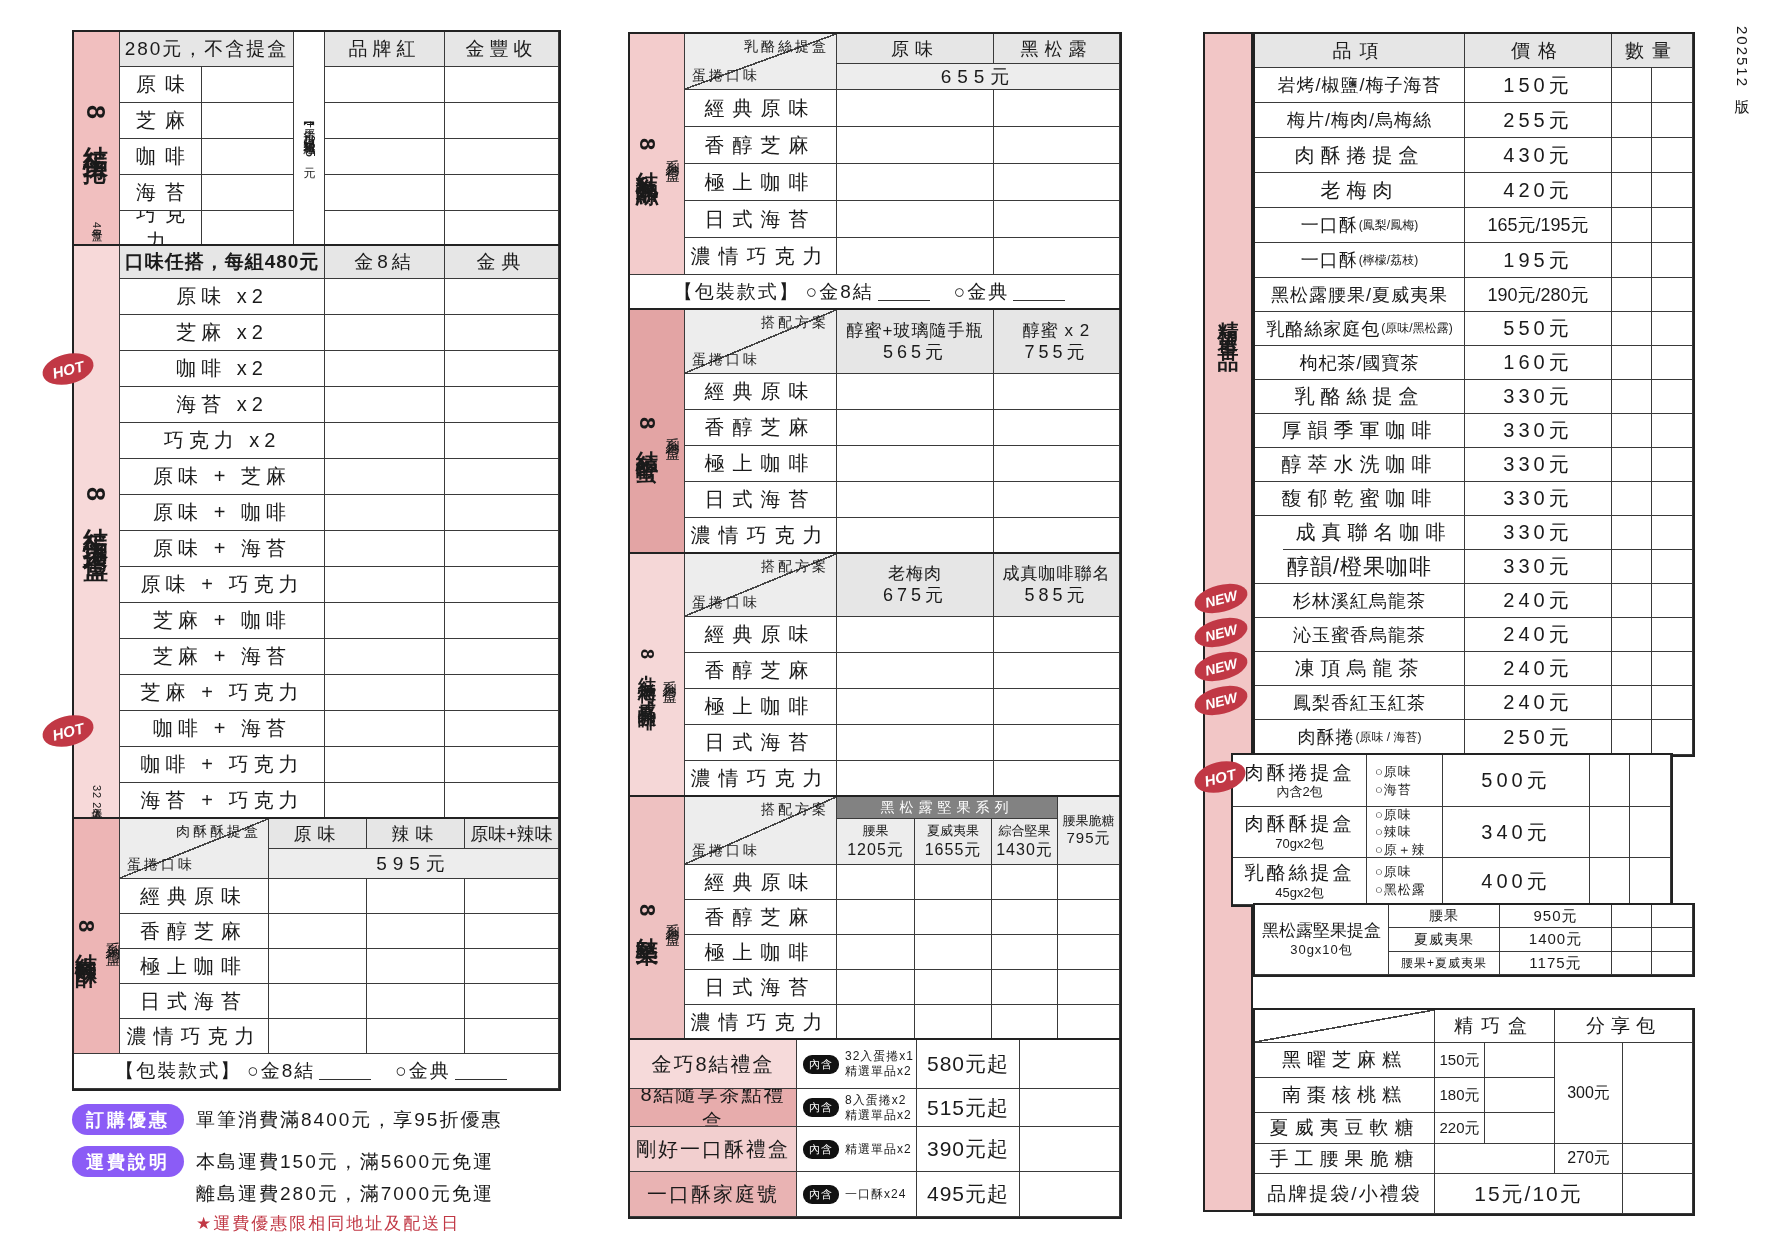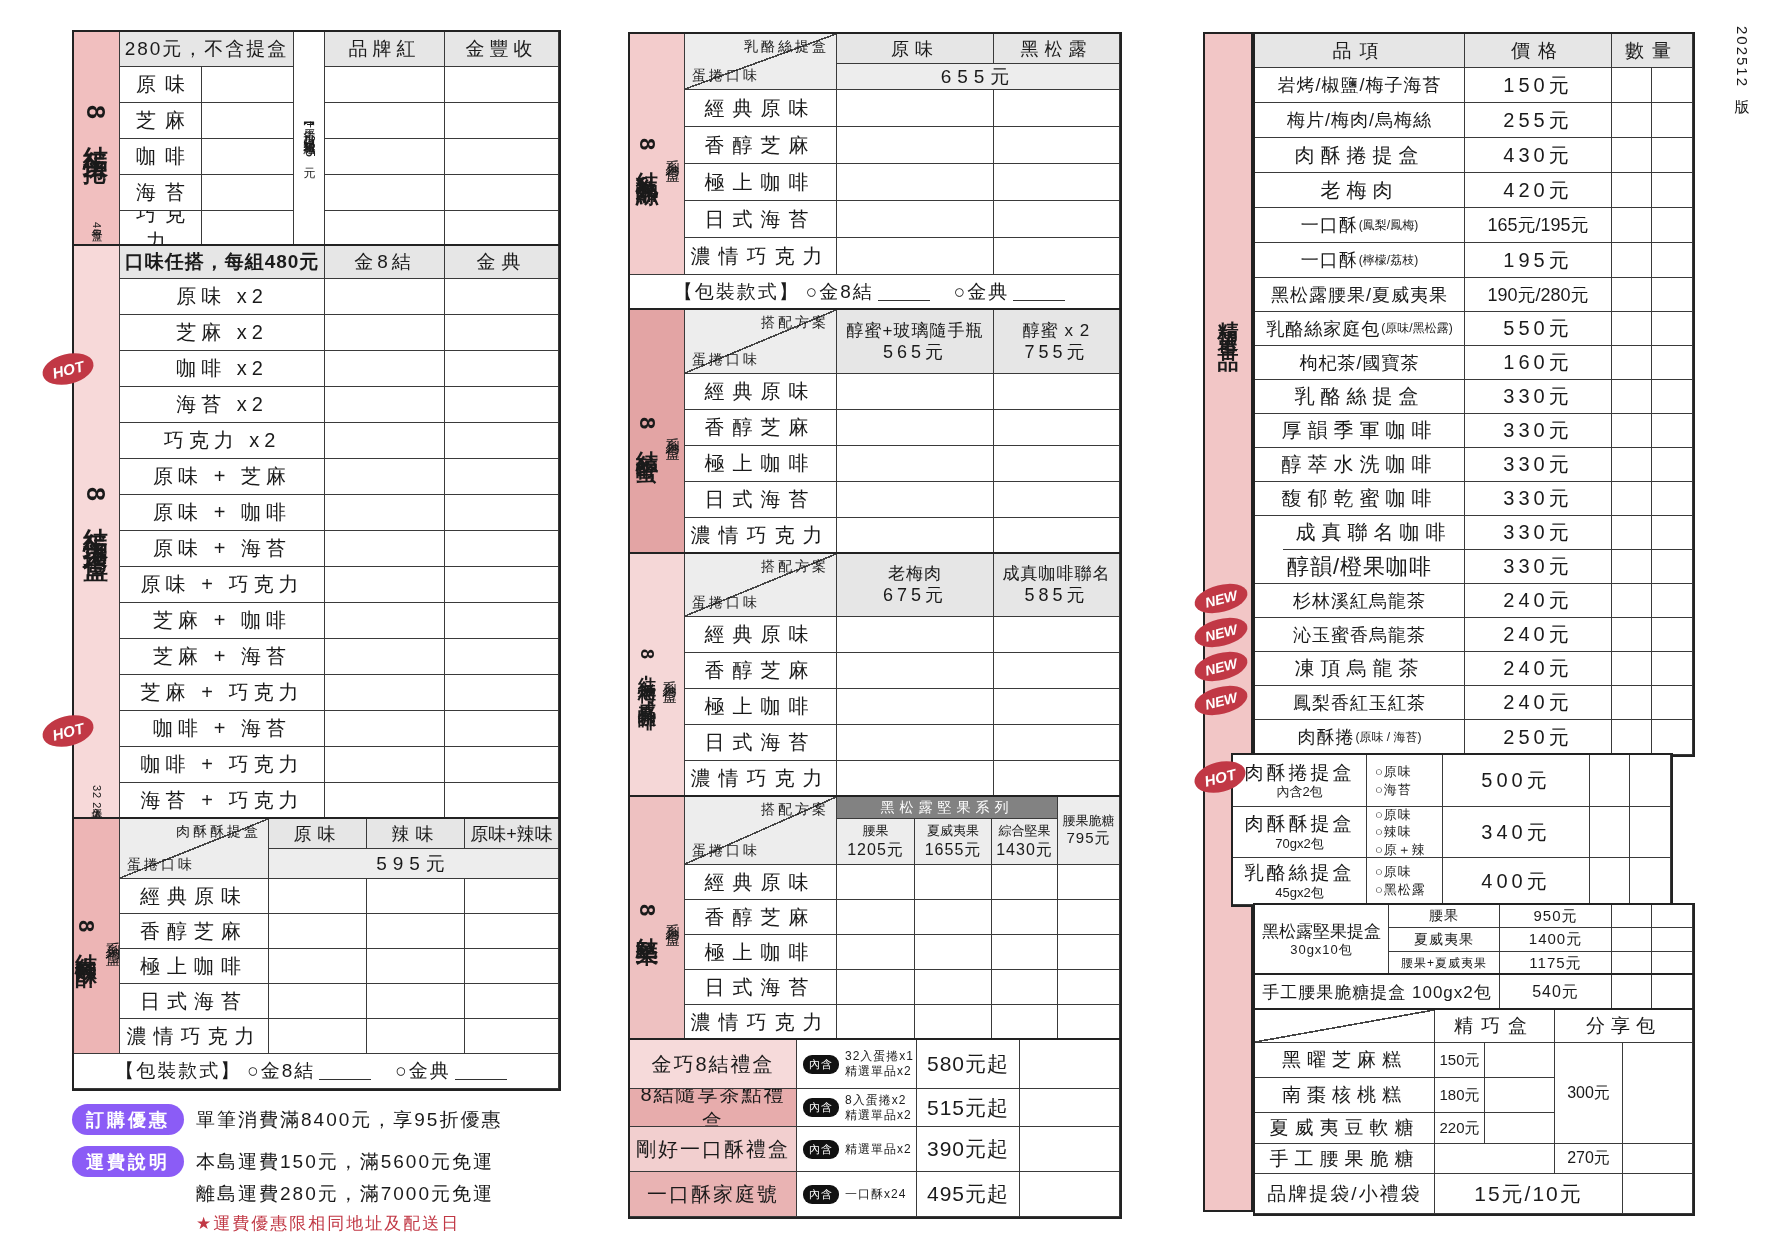--- a/index.html
+++ b/index.html
@@ -524,41 +524,35 @@
       <div class="cell col2" style="grid-area: 3 / 2 / 4 / 3; align-items: flex-start; padding-left: 8px;">
         <div class="optline">○原味</div>
         <div class="optline">○黑松露</div>
       </div>
       <div class="cell " style="grid-area: 3 / 3 / 4 / 4; font-size: 20px; letter-spacing: 4px;">400元</div>
       <div class="cell " style="grid-area: 3 / 4 / 4 / 5;"></div>
       <div class="cell " style="grid-area: 3 / 5 / 4 / 6;"></div>
     </div>
     <div class="tbl" style="left: 1253px; top: 903px; width: 442px; height: 74px; grid-template-columns: 134px 111px 112px 40px 41px; grid-template-rows: 23px 24px 23px;">
       <div class="cell col2" style="grid-area: 1 / 1 / 4 / 2;">
-        <div style="font-size: 17px; letter-spacing: 0px;">黑松露堅果提盒</div>
+        <div style="font-size: 17px; letter-spacing: 0px; font-family: Liberation Mono, monospace;">黑松露堅果提盒</div>
         <div style="font-size: 13px; letter-spacing: 1px;">30gx10包</div>
       </div>
       <div class="cell " style="grid-area: 1 / 2 / 2 / 3; font-size: 14px; letter-spacing: 1px;">腰果</div>
       <div class="cell " style="grid-area: 1 / 3 / 2 / 4; font-size: 15px; letter-spacing: 1px;">950元</div>
       <div class="cell " style="grid-area: 1 / 4 / 2 / 5;"></div>
       <div class="cell " style="grid-area: 1 / 5 / 2 / 6;"></div>
       <div class="cell " style="grid-area: 2 / 2 / 3 / 3; font-size: 14px; letter-spacing: 1px;">夏威夷果</div>
       <div class="cell " style="grid-area: 2 / 3 / 3 / 4; font-size: 15px; letter-spacing: 1px;">1400元</div>
       <div class="cell " style="grid-area: 2 / 4 / 3 / 5;"></div>
       <div class="cell " style="grid-area: 2 / 5 / 3 / 6;"></div>
       <div class="cell " style="grid-area: 3 / 2 / 4 / 3; font-size: 12px; letter-spacing: 1px;">腰果+夏威夷果</div>
       <div class="cell " style="grid-area: 3 / 3 / 4 / 4; font-size: 15px; letter-spacing: 1px;">1175元</div>
       <div class="cell " style="grid-area: 3 / 4 / 4 / 5;"></div>
       <div class="cell " style="grid-area: 3 / 5 / 4 / 6;"></div>
-    </div>
-    <div class="tbl" style="left: 1253px; top: 973px; width: 442px; height: 39px; grid-template-columns: 245px 112px 40px 41px; grid-template-rows: 35px;">
-      <div class="cell " style="grid-area: 1 / 1 / 2 / 2; font-size: 17px; letter-spacing: 1px;">手工腰果脆糖提盒 100gx2包</div>
-      <div class="cell " style="grid-area: 1 / 2 / 2 / 3; font-size: 16px; letter-spacing: 1px;">540元</div>
-      <div class="cell " style="grid-area: 1 / 3 / 2 / 4;"></div>
-      <div class="cell " style="grid-area: 1 / 4 / 2 / 5;"></div>
     </div>
     <div class="tbl" style="left: 1253px; top: 1008px; width: 442px; height: 208px; grid-template-columns: 180px 50px 70px 68px 70px; grid-template-rows: 33px 35px 35px 31px 30px 40px;">
       <div class="cell diagc" style="grid-area: 1 / 1 / 2 / 2; background: rgb(255, 255, 255);"></div>
       <div class="cell " style="grid-area: 1 / 2 / 2 / 4; font-size: 19px; letter-spacing: 8px;">精巧盒</div>
       <div class="cell " style="grid-area: 1 / 4 / 2 / 6; font-size: 19px; letter-spacing: 6px;">分享包</div>
       <div class="cell " style="grid-area: 2 / 1 / 3 / 2; font-size: 19px; letter-spacing: 6px;">黑曜芝麻糕</div>
       <div class="cell " style="grid-area: 2 / 2 / 3 / 3; font-size: 15px; letter-spacing: 0px;">150元</div>
       <div class="cell " style="grid-area: 2 / 3 / 3 / 4;"></div>
       <div class="cell " style="grid-area: 3 / 1 / 4 / 2; font-size: 19px; letter-spacing: 6px;">南棗核桃糕</div>
       <div class="cell " style="grid-area: 3 / 2 / 4 / 3; font-size: 15px; letter-spacing: 0px;">180元</div>

